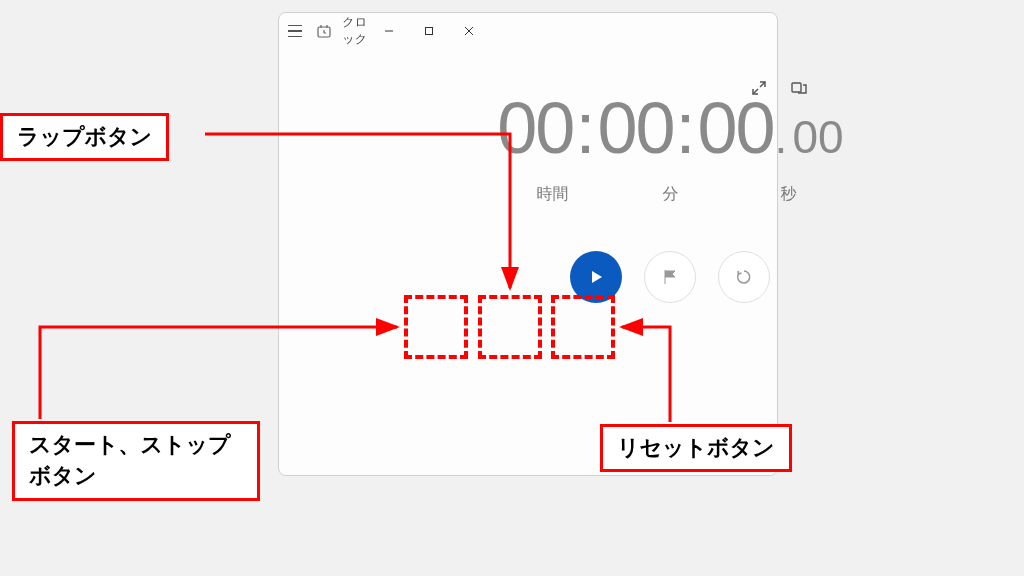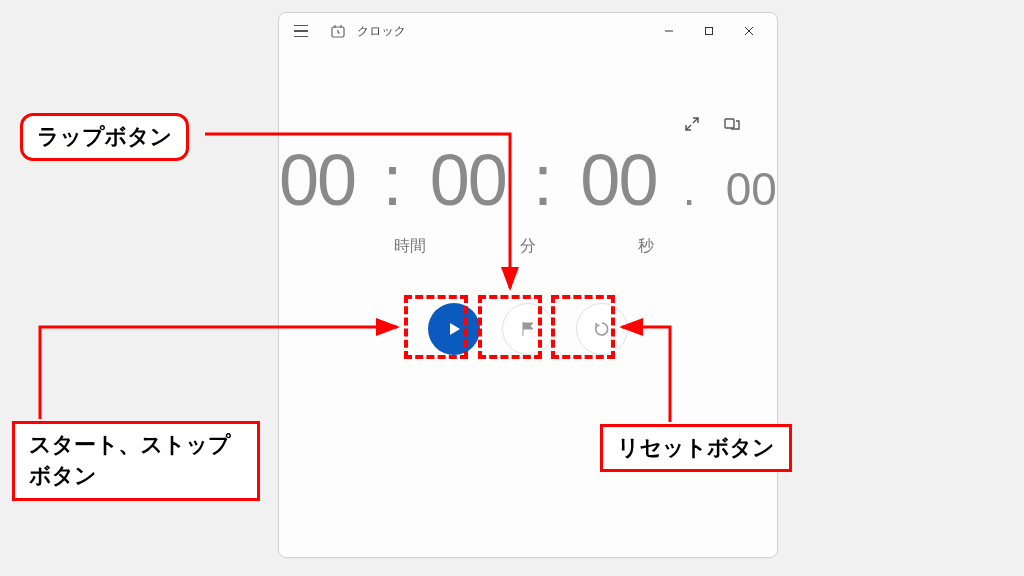--- a/index.html
+++ b/index.html
@@ -9,26 +9,25 @@
       background: #f1f1f1;
       font-family: "Yu Gothic", "Meiryo", sans-serif;
       position: relative;
       overflow: hidden;
     }
     .app-window {
       position: absolute;
       left: 278px;
       top: 12px;
       width: 500px;
-      height: 546px;
+      height: 464px;
       background: #fdfdfd;
       border: 1px solid #d0d0d0;
       border-radius: 8px;
       display: flex;
-      flex-direction: column;
     }
     .titlebar {
       height: 36px;
       display: flex;
       align-items: center;
       padding: 0 8px;
     }
     .hamburger-icon {
       width: 28px;
       height: 28px;
@@ -88,21 +87,21 @@
     .icon-btn-small {
       width: 22px;
       height: 22px;
       display: flex;
       align-items: center;
       justify-content: center;
       cursor: pointer;
     }
     .time-display {
       text-align: center;
-      margin-top: 30px;
+      margin-top: 14px;
       display: flex;
       align-items: baseline;
       justify-content: space-between;
     }
     .time-big {
       font-size: 72px;
       color: #8a8a8a;
       font-weight: 400;
       letter-spacing: -2px;
     }
@@ -267,21 +266,21 @@
           </svg>
       </div>
     </div>
   </div>
 </div>
 
 <div class="dashed-box" style="left:404px; top:295px; width:64px; height:64px;"></div>
 <div class="dashed-box" style="left:478px; top:295px; width:64px; height:64px;"></div>
 <div class="dashed-box" style="left:551px; top:295px; width:64px; height:64px;"></div>
 
-<div class="callout" style="left:20px; top:113px;border-radius:13px;">ラップボタン</div>
+<div class="callout" style="left:0; top:113px;">ラップボタン</div>
 <div class="callout" style="left:12px; top:421px; width:248px; line-height:1.4;">スタート、ストップボタン</div>
 <div class="callout" style="left:600px; top:424px;">リセットボタン</div>
 
 <svg class="arrow" style="left:0; top:0; width:1024px; height:576px;">
   <defs>
     <marker id="ah" markerWidth="10" markerHeight="10" refX="7" refY="3" orient="auto">
       <path d="M0,0 L8,3 L0,6 Z" fill="#ff0000"></path>
     </marker>
   </defs>
   <path d="M205 134 L510 134 L510 288" fill="none" stroke="#ff0000" stroke-width="3" marker-end="url(#ah)"></path>

